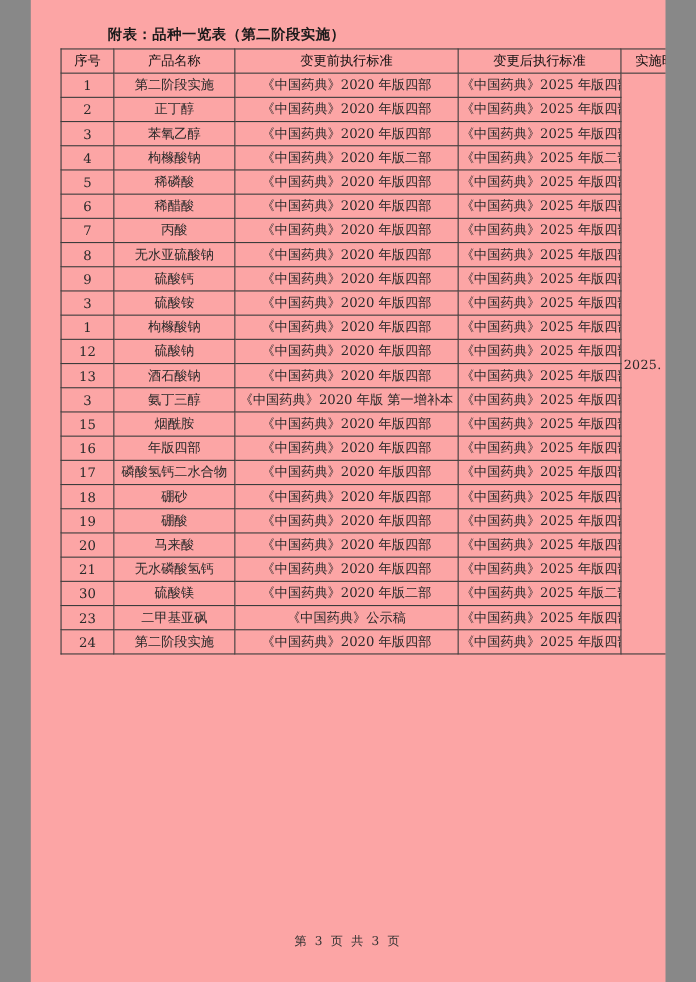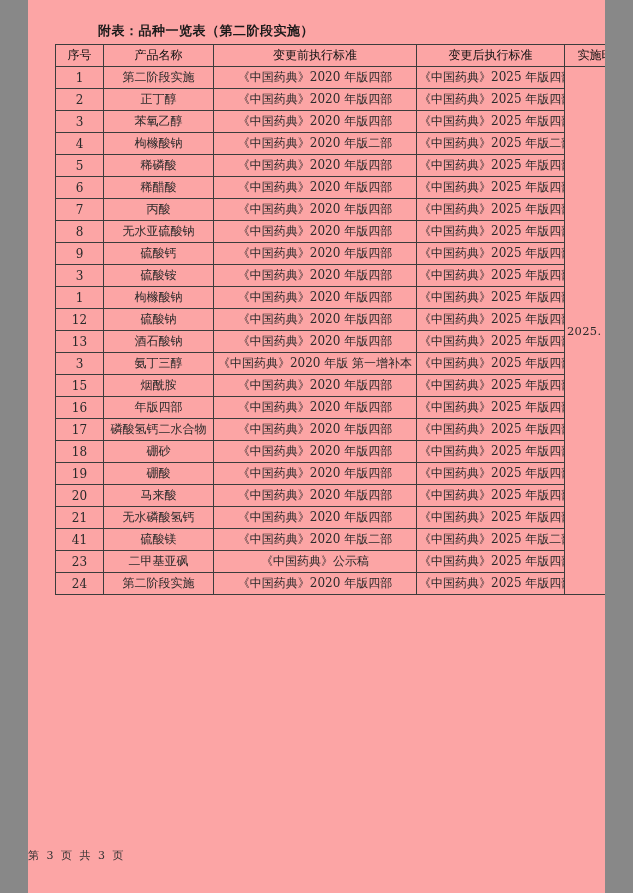--- a/index.html
+++ b/index.html
@@ -53,21 +53,21 @@
   col.c-name  { width: 110px; }
   col.c-before{ width: 203px; }
   col.c-after { width: 148px; }
   col.c-time  { width: 74px; }
   td.time-cell { font-size: 11.5px; letter-spacing: 0.3px; }
   .page-footer {
     position: absolute;
     left: 0;
     right: 0;
     top: 848px;
-    text-align: left;
+    text-align: center;
     font-size: 11px;
     color: #333333;
     letter-spacing: 2px;
   }
 </style>
 </head>
 <body>
 
 <div class="page">
 
@@ -212,21 +212,21 @@
           <td>《中国药典》2020 年版四部</td>
           <td>《中国药典》2025 年版四部</td>
         </tr>
         <tr>
           <td>21</td>
           <td>无水磷酸氢钙</td>
           <td>《中国药典》2020 年版四部</td>
           <td>《中国药典》2025 年版四部</td>
         </tr>
         <tr>
-          <td>41</td>
+          <td>30</td>
           <td>硫酸镁</td>
           <td>《中国药典》2020 年版二部</td>
           <td>《中国药典》2025 年版二部</td>
         </tr>
         <tr>
           <td>23</td>
           <td>二甲基亚砜</td>
           <td>《中国药典》公示稿</td>
           <td>《中国药典》2025 年版四部</td>
         </tr>

